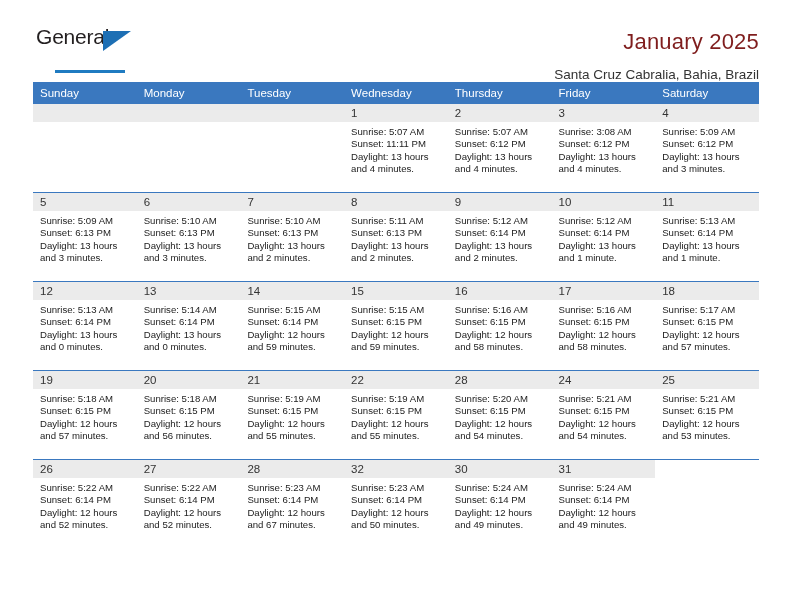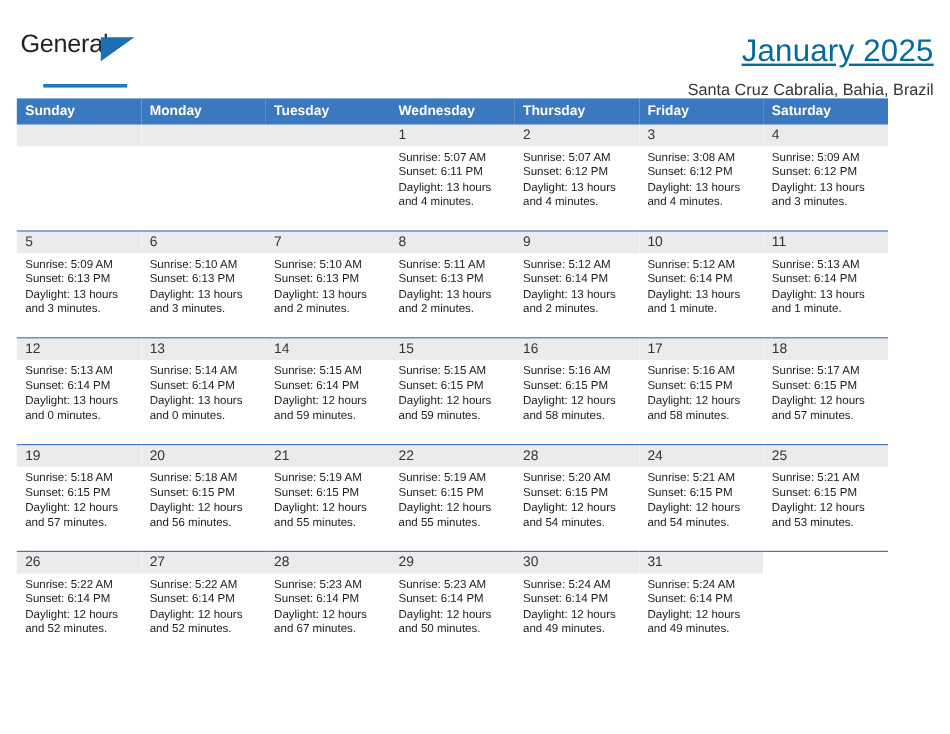--- a/index.html
+++ b/index.html
@@ -12,21 +12,21 @@
     background: #ffffff;
     font-family: "Liberation Sans", sans-serif;
     color: #1a1a1a;
     overflow: hidden;
   }
   .page {
     position: relative;
     width: 792px;
     height: 476px;
     box-sizing: border-box;
-    padding: 0 14px;
+    padding: 0 33px;
   }
 
   
   .topbar {
     display: flex;
     align-items: flex-start;
     justify-content: space-between;
     padding-top: 26px;
     height: 72px;
     box-sizing: border-box;
@@ -69,46 +69,45 @@
     width: 70px;
     height: 3px;
     background: #1f7bc1;
   }
 
   .titleblock {
     text-align: right;
     padding-top: 0px;
   }
   .cal-title {
-    font-size: 26px;
+    font-size: 22px;
     font-weight: normal;
-    color: #0369a1;
+    color: #7f1d1d;
     line-height: 32px;
     letter-spacing: 0.2px;
-    text-decoration: underline;
   }
   .cal-subtitle {
     font-size: 13.5px;
     color: #333333;
     line-height: 20px;
     margin-top: 7px;
     text-align: center;
   }
 
   
   .calendar {
     width: 726px;
     border-collapse: collapse;
     table-layout: fixed;
     margin-top: 10px;
   }
   .calendar th {
     background: #3a78bf;
     color: #ffffff;
-    font-weight: bold;
+    font-weight: normal;
     font-size: 11.5px;
     text-align: left;
     padding: 5px 0 5px 7px;
     height: 21px;
     box-sizing: border-box;
   }
   .calendar td {
     vertical-align: top;
     padding: 0;
     width: 103.7px;
@@ -185,21 +184,21 @@
           <td class="empty">
             <div class="daynum"></div>
           </td>
           <td class="empty">
             <div class="daynum"></div>
           </td>
           <td>
             <div class="daynum">1</div>
             <div class="info">
               <div>Sunrise: 5:07 AM</div>
-              <div>Sunset: 6:11 PM</div>
+              <div>Sunset: 11:11 PM</div>
               <div>Daylight: 13 hours</div>
               <div>and 4 minutes.</div>
             </div>
           </td>
           <td>
             <div class="daynum">2</div>
             <div class="info">
               <div>Sunrise: 5:07 AM</div>
               <div>Sunset: 6:12 PM</div>
               <div>Daylight: 13 hours</div>
@@ -442,21 +441,21 @@
           <td>
             <div class="daynum">28</div>
             <div class="info">
               <div>Sunrise: 5:23 AM</div>
               <div>Sunset: 6:14 PM</div>
               <div>Daylight: 12 hours</div>
               <div>and 67 minutes.</div>
             </div>
           </td>
           <td>
-            <div class="daynum">29</div>
+            <div class="daynum">32</div>
             <div class="info">
               <div>Sunrise: 5:23 AM</div>
               <div>Sunset: 6:14 PM</div>
               <div>Daylight: 12 hours</div>
               <div>and 50 minutes.</div>
             </div>
           </td>
           <td>
             <div class="daynum">30</div>
             <div class="info">

